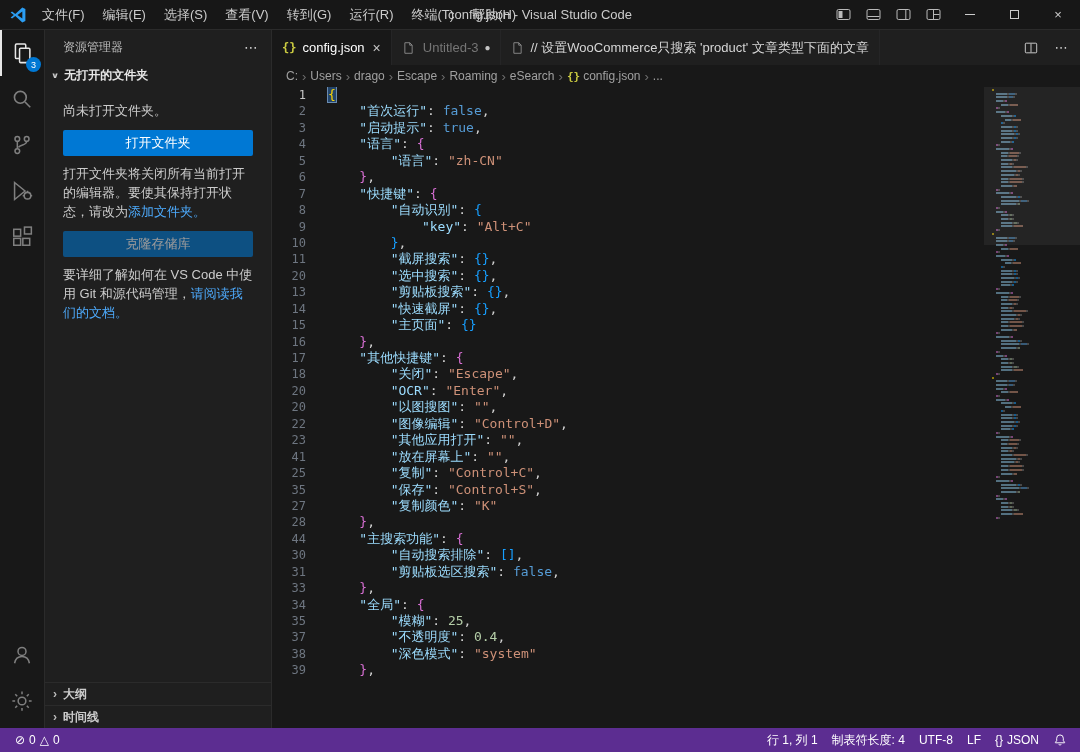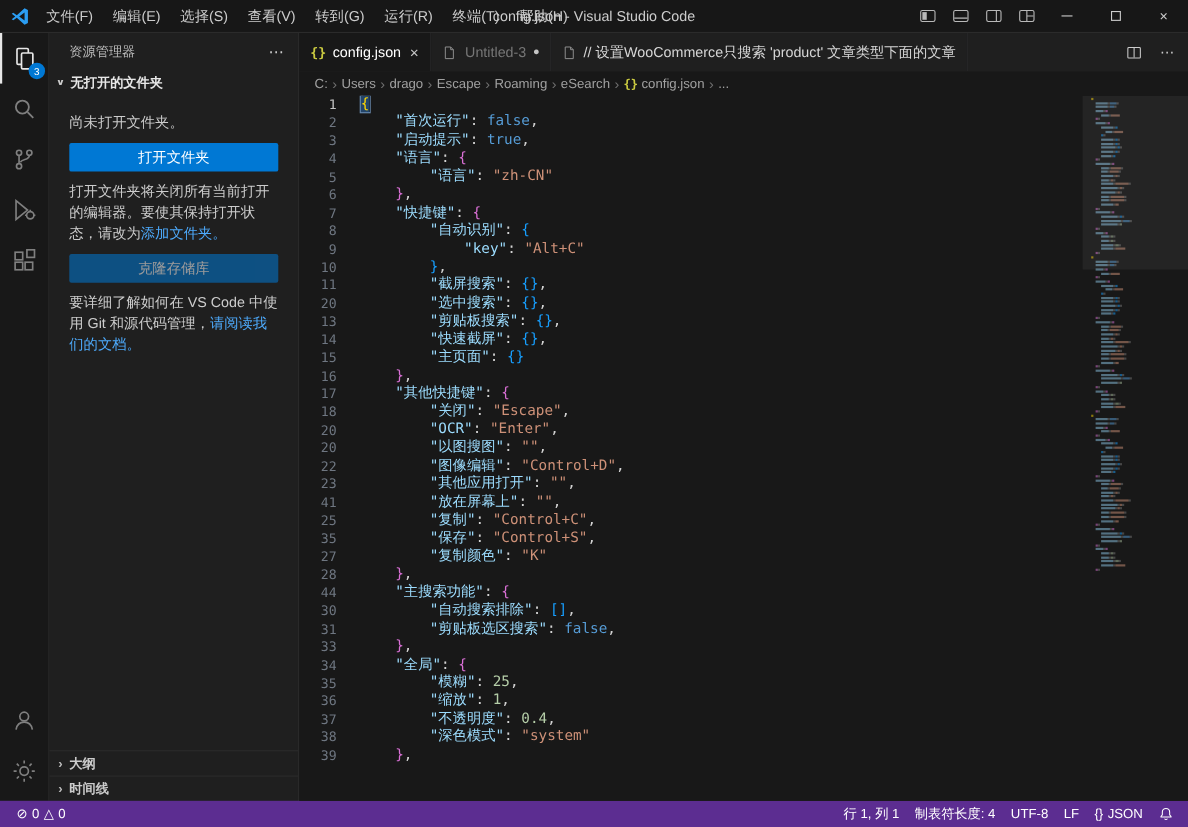--- a/index.html
+++ b/index.html
@@ -448,24 +448,20 @@
             </div>
             <div class="code-line">
               <span class="ln">34</span>
               <span class="lc"><span class="tk-w">    </span><span class="tk-k">"全局"</span><span class="tk-w">: </span><span class="tk-b2">{</span></span>
             </div>
             <div class="code-line">
               <span class="ln">35</span>
               <span class="lc"><span class="tk-w">        </span><span class="tk-k">"模糊"</span><span class="tk-w">: </span><span class="tk-n">25</span><span class="tk-w">,</span></span>
             </div>
             <div class="code-line">
-              <span class="ln">36</span>
-              <span class="lc"><span class="tk-w">        </span><span class="tk-k">"缩放"</span><span class="tk-w">: </span><span class="tk-n">1</span><span class="tk-w">,</span></span>
-            </div>
-            <div class="code-line">
               <span class="ln">37</span>
               <span class="lc"><span class="tk-w">        </span><span class="tk-k">"不透明度"</span><span class="tk-w">: </span><span class="tk-n">0.4</span><span class="tk-w">,</span></span>
             </div>
             <div class="code-line">
               <span class="ln">38</span>
               <span class="lc"><span class="tk-w">        </span><span class="tk-k">"深色模式"</span><span class="tk-w">: </span><span class="tk-s">"system"</span></span>
             </div>
             <div class="code-line">
               <span class="ln">39</span>
               <span class="lc"><span class="tk-w">    </span><span class="tk-b2">}</span><span class="tk-w">,</span></span>

